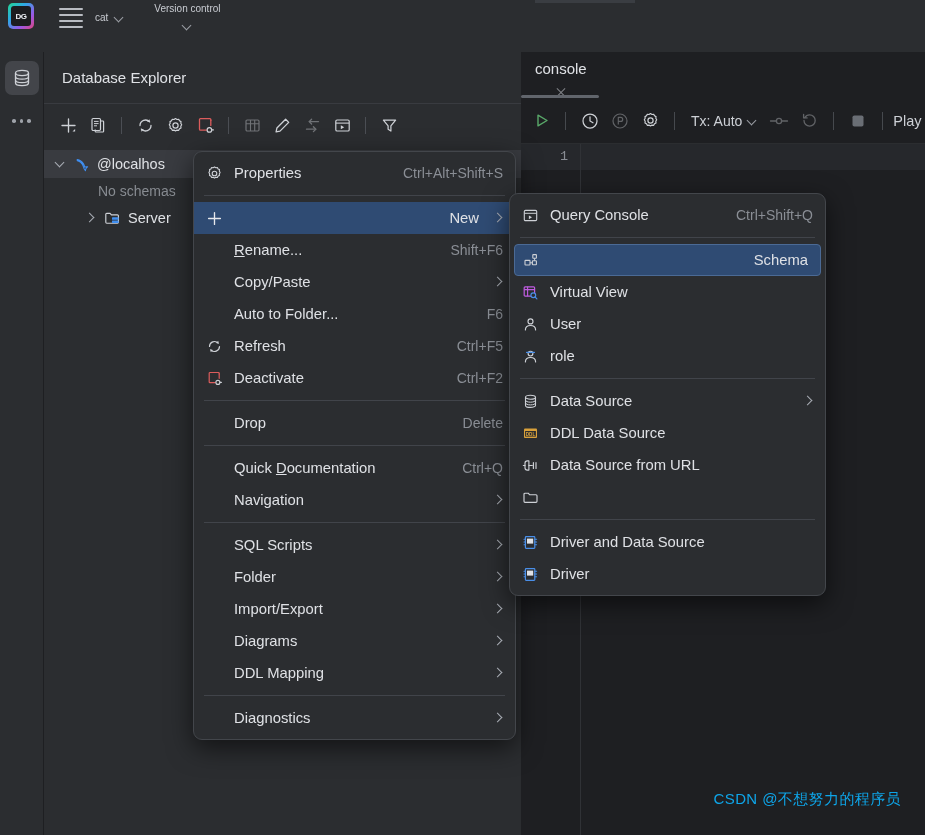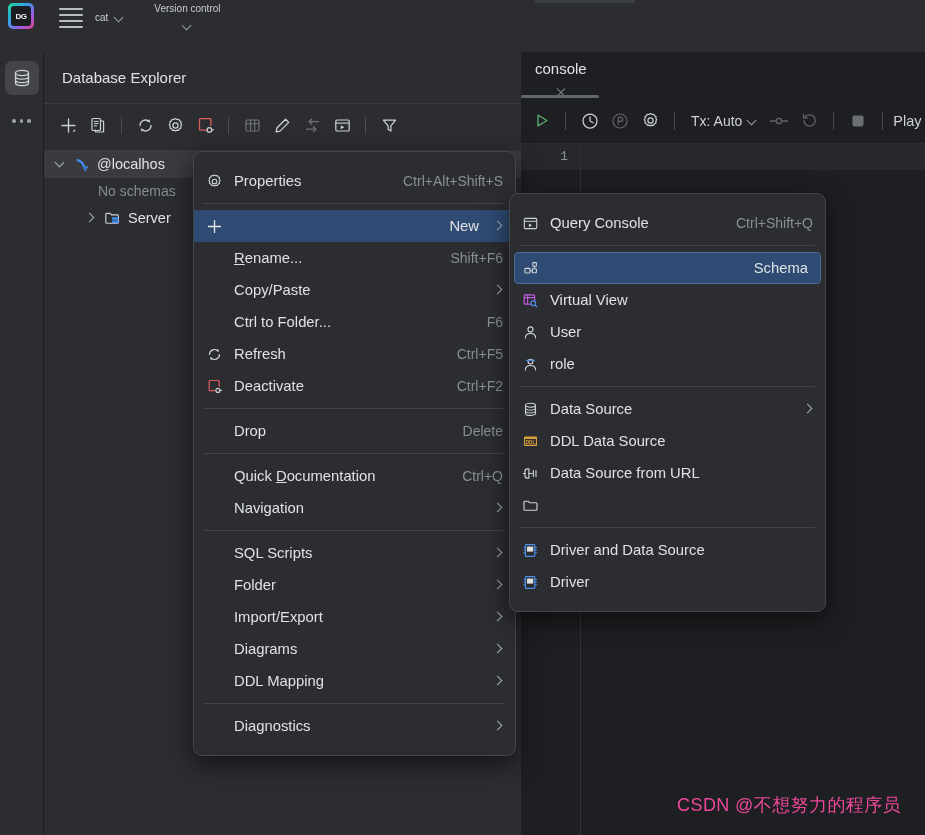--- a/index.html
+++ b/index.html
@@ -171,21 +171,21 @@
   }
   .code-line-hl {
     position: absolute; left: 0; right: 0; top: 0; height: 26px; background: #26282c;
   }
 
   
   .menu {
     position: absolute; background: #2b2d30;
     border: 1px solid #43464b; border-radius: 9px;
     box-shadow: 0 8px 26px rgba(0,0,0,.58);
-    padding: 13px 0; z-index: 40;
+    padding: 5px 0; z-index: 40;
   }
   #main-menu  { left: 193px; top: 151px; width: 323px; }
   #sub-menu   { left: 509px; top: 193px; width: 317px; }
   .mi {
     display: flex; align-items: center; height: 32px;
     padding: 0 12px 0 10px; cursor: pointer; font-size: 14.8px; color: #dfe1e5;
     position: relative;
   }
   .mi.highlight { background: #2f4b73; text-align: right; }
   #sub-menu .mi.highlight { background: #2f4b73; border: 1px solid #4b6a95; height: 32px; border-radius: 4px; margin: 0 4px; padding-left: 6px;}
@@ -199,22 +199,22 @@
   .mi-arrow { width: 10px; height: 10px; position: relative; margin-left: 14px; flex: none; }
   .mi-arrow::before {
     content: ""; position: absolute; left: 1px; top: 1px; width: 6px; height: 6px;
     border-right: 1.5px solid #a9adb4; border-top: 1.5px solid #a9adb4;
     transform: rotate(45deg);
   }
   .msep { height: 1px; background: #41444a; margin: 6px 10px; }
 
   
   .watermark {
-    position: absolute; right: 24px; bottom: 18px;
-    font-size: 18px; color: #ec4899; letter-spacing: .4px;
+    position: absolute; right: 24px; bottom: 26px;
+    font-size: 15px; color: #0ea5e9; letter-spacing: .4px;
   }
   svg { display: block; }
 </style>
 </head>
 <body>
 
 <div id="app">
 
   <div class="top-hairline">
     <div class="seg"></div>
@@ -483,21 +483,21 @@
         <span class="mi-label"><u>R</u>ename...</span>
         <span class="mi-shortcut">Shift+F6</span>
       </div>
       <div class="mi">
         <span class="mi-icon"></span>
         <span class="mi-label">Copy/Paste</span>
         <span class="mi-arrow"></span>
       </div>
       <div class="mi">
         <span class="mi-icon"></span>
-        <span class="mi-label">Ctrl to Folder...</span>
+        <span class="mi-label">Auto to Folder...</span>
         <span class="mi-shortcut">F6</span>
       </div>
       <div class="mi">
         <span class="mi-icon">
           <svg width="17" height="17" viewBox="0 0 17 17">
             <path d="M13.5 8.5a5 5 0 01-8.7 3.3" fill="none" stroke="#ced1d6" stroke-width="1.2" stroke-linecap="round"></path>
             <path d="M3.5 8.5a5 5 0 018.7-3.3" fill="none" stroke="#ced1d6" stroke-width="1.2" stroke-linecap="round"></path>
             <path d="M12.3 2.7l.3 2.7-2.7-.3z" fill="#ced1d6"></path>
             <path d="M4.7 14.3l-.3-2.7 2.7.3z" fill="#ced1d6"></path>
           </svg>

